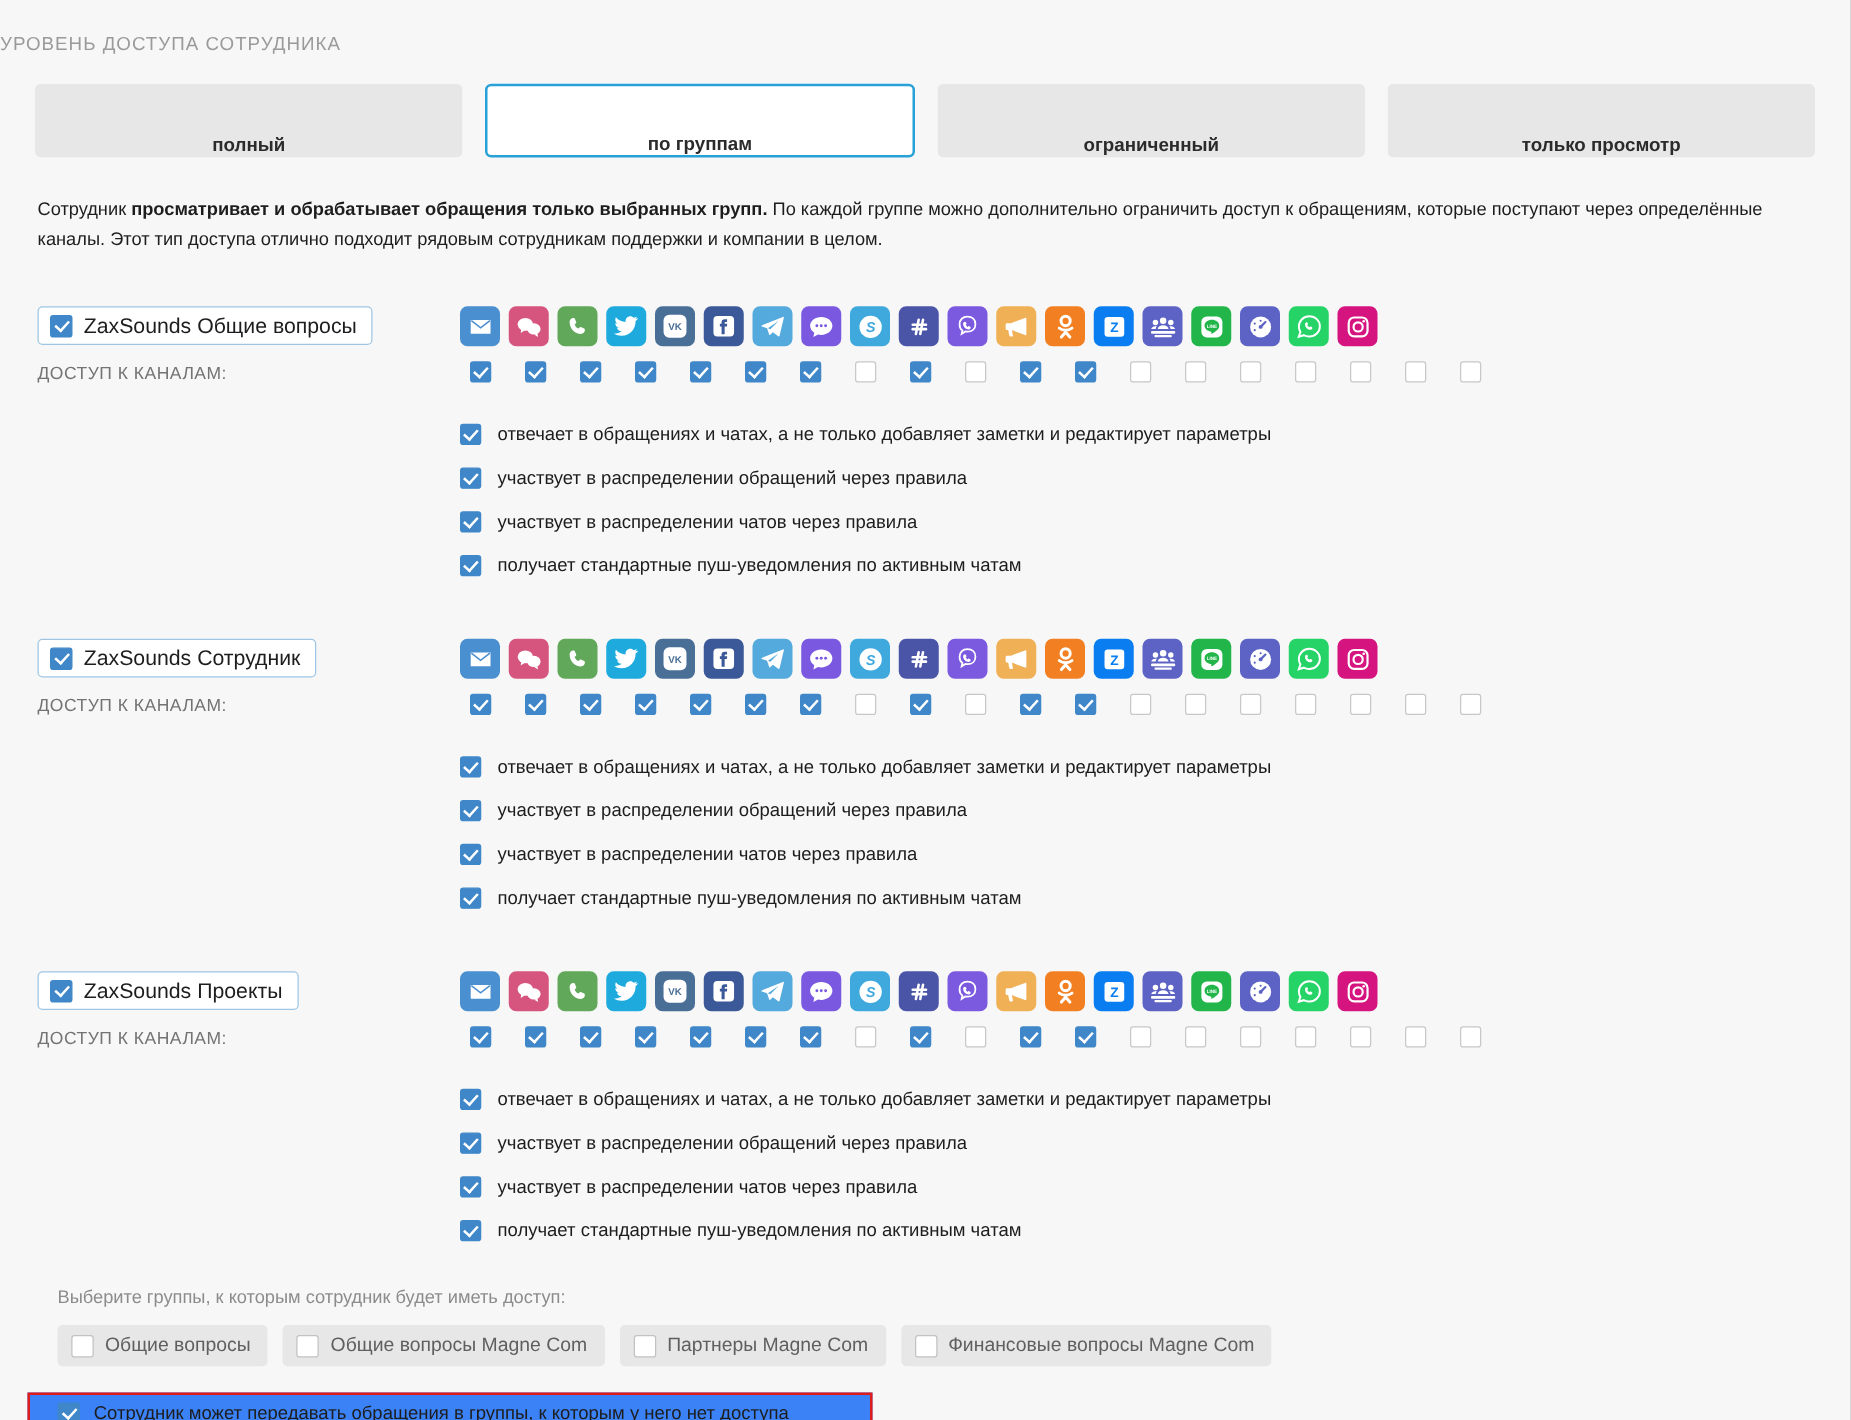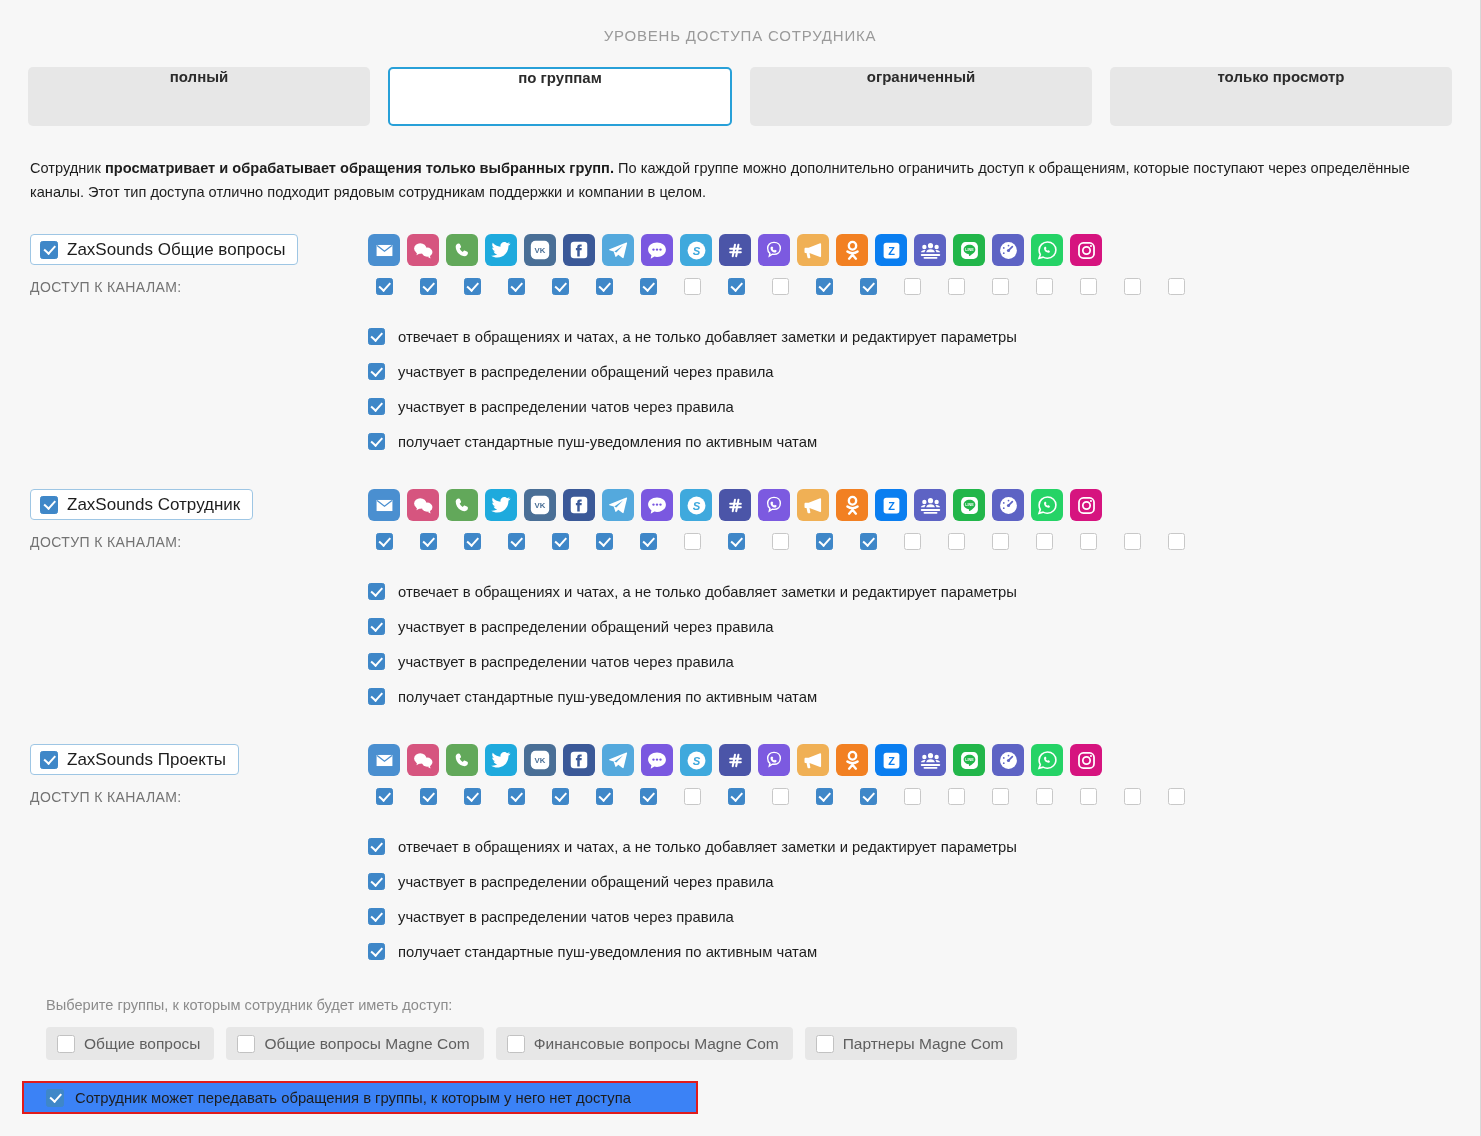--- a/index.html
+++ b/index.html
@@ -7,41 +7,41 @@
     width:1481px;height:1136px;
     background:#f7f7f7;
     font-family:"Liberation Sans","DejaVu Sans",sans-serif;
     color:#2b2b2b;
     overflow:hidden;
     position:relative;
     border-right:1px solid #d8d8d8;
     box-sizing:border-box;
   }
   .page-title{
-    text-align:center;
+    text-align:left;
     font-size:15px;
     letter-spacing:.8px;
     color:#9a9a9a;
     padding-top:27px;
     font-weight:400;
   }
   
   .tabs{
     display:flex;
     gap:18px;
     padding:23px 28px 0 28px;
     box-sizing:border-box;
   }
   .tab{
     flex:1 1 0;
     height:59px;
     background:#e7e7e7;
     border-radius:5px;
     border:1px solid transparent;
-    display:flex;align-items:flex-start;justify-content:center;
+    display:flex;align-items:flex-end;justify-content:center;
     font-size:15px;font-weight:bold;color:#2b2b2b;
     cursor:pointer;
     box-sizing:border-box;
   }
   .tab.active{
     background:#ffffff;
     border:2px solid #28a0d8;
   }
   
   .desc{
@@ -50,21 +50,21 @@
     line-height:1.62;
     color:#1d1d1d;
     max-width:1455px;
     box-sizing:border-box;
   }
   .desc b{font-weight:bold;}
   
   .group{
     position:relative;
     padding:0 0 0 30px;
-    margin-top:30px;
+    margin-top:41px;
   }
   .group-head{display:flex;align-items:flex-start;}
   .group-left{width:338px;flex:0 0 338px;}
   .group-chip{
     display:inline-flex;align-items:center;gap:9px;
     background:#ffffff;
     border:1px solid #9ec6e4;
     border-radius:4px;
     padding:4px 12px 4px 9px;
     font-size:17px;
@@ -852,25 +852,25 @@
         <div class="chip">
           <span class="cb off lg grey"></span>
           <span>Общие вопросы</span>
         </div>
         <div class="chip">
           <span class="cb off lg grey"></span>
           <span>Общие вопросы Magne Com</span>
         </div>
         <div class="chip">
           <span class="cb off lg grey"></span>
-          <span>Финансовые вопросы Magne Com</span>
+          <span>Партнеры Magne Com</span>
         </div>
         <div class="chip">
           <span class="cb off lg grey"></span>
-          <span>Партнеры Magne Com</span>
+          <span>Финансовые вопросы Magne Com</span>
         </div>
       </div>
   </div>
 
   <div class="footer-row">
     <span class="cb on lg"></span>
     <span class="txt">Сотрудник может передавать обращения в группы, к которым у него нет доступа</span>
   </div>
 
 </div>

